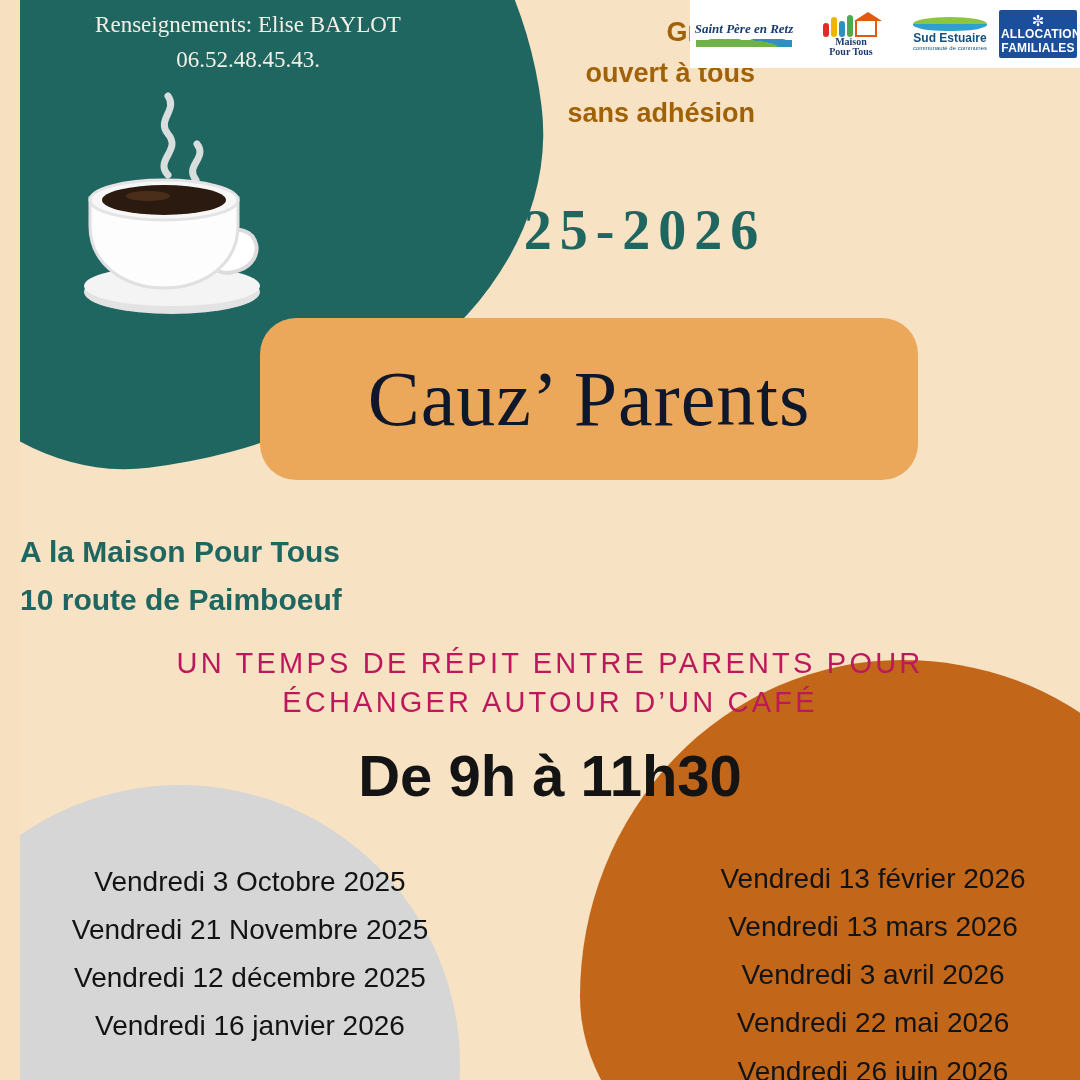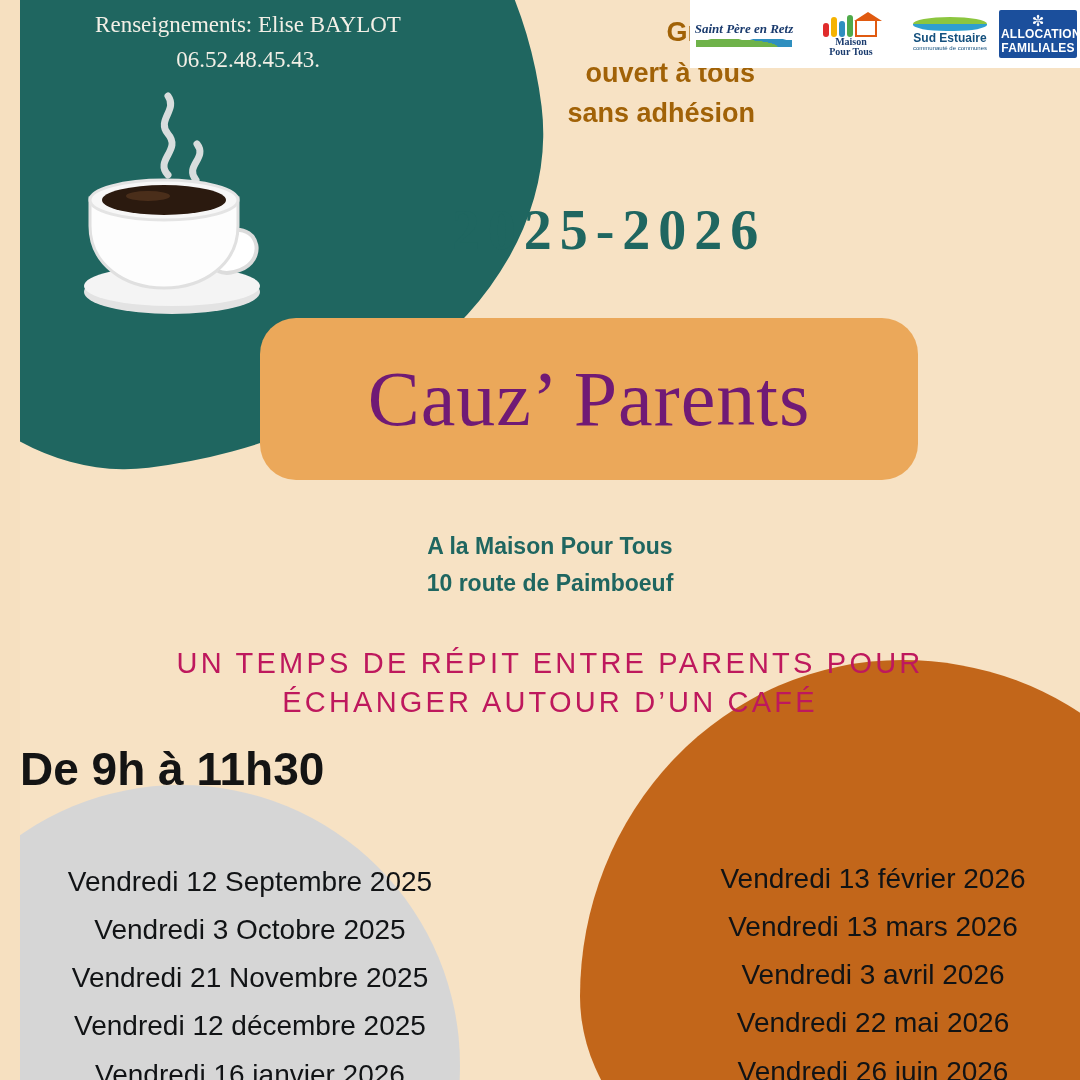--- a/index.html
+++ b/index.html
@@ -177,33 +177,33 @@
     background: #eba85a;
     border-radius: 36px;
     display: flex;
     align-items: center;
     justify-content: center;
     z-index: 5;
   }
   .title-banner span {
     font-family: "Liberation Serif", serif;
     font-size: 78px;
-    color: #701a75;
+    color: #0f172a;
     letter-spacing: 1px;
   }
 
   
   .address {
     position: absolute;
     left: 0; right: 0;
     top: 528px;
-    text-align: center;
+    text-align: left;
     color: #1f6660;
     font-weight: bold;
-    font-size: 23px;
+    font-size: 30px;
     line-height: 1.6;
     z-index: 5;
   }
 
   
   .tagline {
     position: absolute;
     left: 70px;
     right: 70px;
     top: 644px;
@@ -213,23 +213,24 @@
     letter-spacing: 3.2px;
     line-height: 1.35;
     z-index: 5;
   }
 
   
   .hours {
     position: absolute;
     left: 0; right: 0;
     top: 742px;
+    text-align: center;
     color: #141414;
     font-weight: bold;
-    font-size: 46px;
+    font-size: 58px;
     z-index: 5;
   }
 
   
   .dates-left {
     position: absolute;
     left: 0;
     top: 858px;
     width: 460px;
     text-align: center;
@@ -339,21 +340,20 @@
   <div class="tagline">
     <div>UN TEMPS DE RÉPIT ENTRE PARENTS POUR</div>
     <div>ÉCHANGER  AUTOUR D’UN CAFÉ</div>
   </div>
 
   <div class="hours">
     <span>De 9h à 11h30</span>
   </div>
 
   <div class="dates-left">
-    <div>Vendredi 12 Septembre 2025</div>
     <div>Vendredi 3 Octobre 2025</div>
     <div>Vendredi 21 Novembre 2025</div>
     <div>Vendredi 12 décembre 2025</div>
     <div>Vendredi 16 janvier 2026</div>
   </div>
 
   <div class="dates-right">
     <div>Vendredi 13 février 2026</div>
     <div>Vendredi 13 mars 2026</div>
     <div>Vendredi 3 avril 2026</div>

